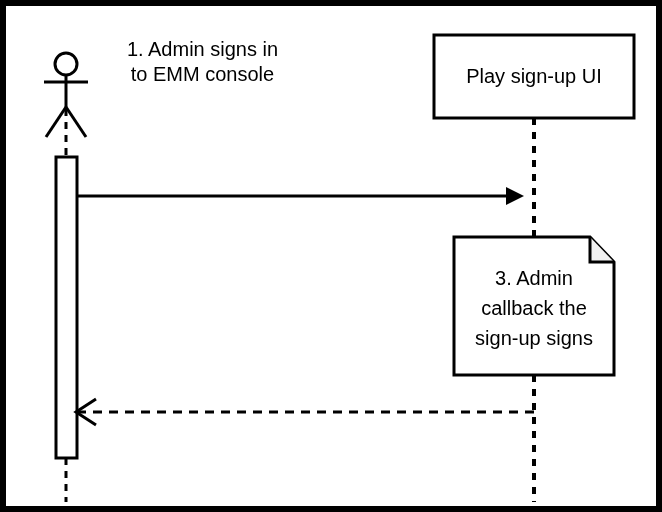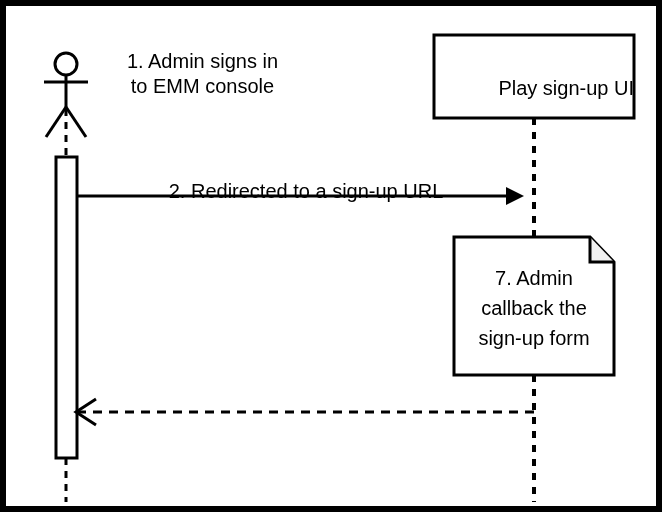--- a/index.html
+++ b/index.html
@@ -26,40 +26,38 @@
     width: 662px;
     height: 512px;
   }
   .txt {
     position: absolute;
     color: #000000;
     font-size: 20px;
     line-height: 25px;
     white-space: pre;
     text-align: center;
-    margin-top: 12px;
   }
   .note-txt {
     position: absolute;
     color: #000000;
     font-size: 20px;
     line-height: 30px;
     text-align: center;
     white-space: pre;
   }
   #actor-label {
     left: 94px;
     top: 31px;
     width: 205px;
   }
   #box-label {
     left: 428px;
     top: 58px;
     width: 200px;
-    text-align: right;
   }
   #msg2-label {
     left: 80px;
     top: 161px;
     width: 440px;
   }
   #msg4-label {
     left: 80px;
     top: 380px;
     width: 440px;
@@ -110,20 +108,19 @@
       <path d="M 448 231 L 584 231 L 608 256 L 608 369 L 448 369 Z" fill="#ffffff" stroke="#000000" stroke-width="3"></path>
       <path d="M 584 231 L 584 256 L 608 256" fill="#f2f2f2" stroke="#000000" stroke-width="3"></path>
     </g>
   </svg>
 
   <div class="txt" id="actor-label"><span>1. Admin signs in</span>
 <span>to EMM console</span></div>
 
   <div class="txt" id="box-label">Play sign-up UI</div>
 
-  <div class="txt" id="msg2-label">2. Redirected to a sign-up URL</div>
 
 
-  <div class="note-txt" id="note-label"><span>7. Admin</span>
+  <div class="note-txt" id="note-label"><span>3. Admin</span>
 <span>callback the</span>
-<span>sign-up form</span></div>
+<span>sign-up signs</span></div>
 
 </div>
 
 </body></html>

